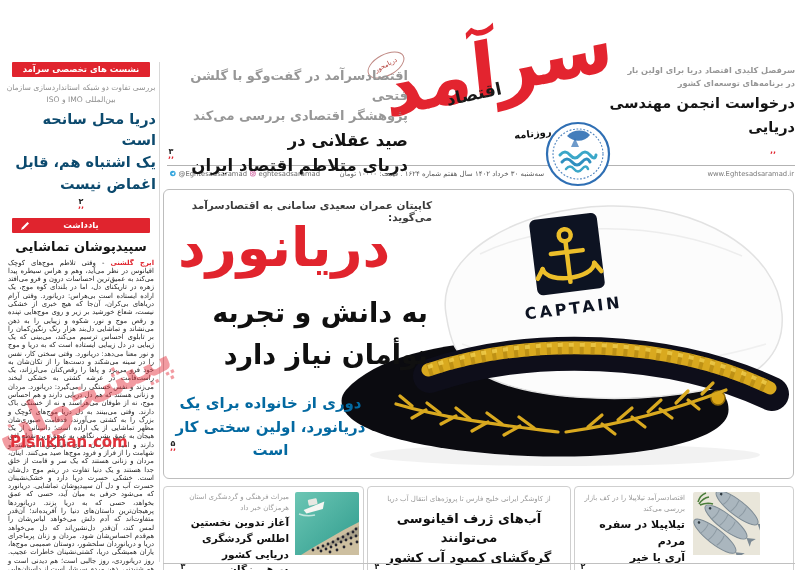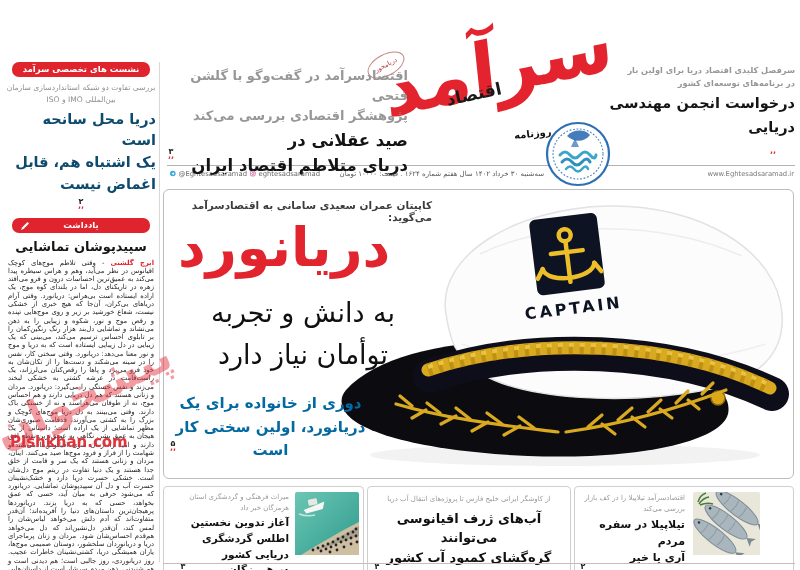--- a/index.html
+++ b/index.html
@@ -1,37 +1,37 @@
 <!DOCTYPE html>
 <html lang="fa" dir="rtl"><head>
 <meta charset="utf-8">
 <style>
   *{margin:0;padding:0;box-sizing:border-box}
   html,body{background:#fff}
   .page{position:relative;width:800px;height:570px;background:#fff;overflow:hidden;
         font-family:"DejaVu Sans",sans-serif;direction:rtl;color:#111}
   .abs{position:absolute}
   .redbar{background:#e0242e;color:#fff;font-size:8.5px;font-weight:bold;text-align:center;
-          height:15px;line-height:15px;border-radius:7px;margin:0 6px;position:relative}
+          height:15px;line-height:15px;border-radius:1px;margin:0 6px;position:relative}
   .k2{font-size:7.6px;color:#8e8e8e;text-align:center;line-height:1.55}
   .k2r{font-size:13px;color:#979797;text-align:right;line-height:1.55;font-weight:bold}
   .lc-hl{font-size:14.5px;font-weight:bold;color:#0c4a6e;line-height:1.5;margin-top:3px}
   .note-title{font-size:13px;font-weight:bold;text-align:center;margin-top:6px;color:#151515}
   .lc-body{font-size:6.8px;line-height:1.22;text-align:justify;color:#1c1c1c;margin-top:5px;
            padding:0 2px;height:332px;overflow:hidden}
   .author{color:#e0242e;font-weight:bold}
   .pgref{display:flex;flex-direction:column;align-items:center;line-height:1;z-index:3}
   .pg-num{font-size:8px;font-weight:bold;color:#222}
   .pg-q{font-size:8px;font-weight:bold;color:#e0232d;letter-spacing:-1px}
   .hl17{font-size:16.5px;font-weight:bold;color:#141414;line-height:1.5;margin-top:3px}
   .hl15{font-size:14.5px;font-weight:bold;color:#141414;line-height:1.6;margin-top:3px}
   .mainbox{border:1.5px solid #bdbdbd;border-radius:6px;background:#fff}
   .ms-kicker{font-size:10.5px;color:#3c3c3c;font-weight:bold;text-align:right}
   .ms-red{font-size:54px;font-weight:bold;color:#e1242d;line-height:1.1;text-align:left}
-  .ms-black{font-size:27px;font-weight:normal;color:#101010;line-height:1.4;text-align:center}
+  .ms-black{font-size:27px;font-weight:bold;color:#101010;line-height:1.4;text-align:right}
   .ms-sub{font-size:15px;font-weight:bold;color:#0369a1;line-height:1.5;text-align:center}
   .bbox{position:absolute;top:486px;height:96px;border:1px solid #cfcfcf;border-radius:4px;background:#fff}
   .bk{font-size:7px;color:#9a9a9a;line-height:1.5}
   .bh{font-weight:bold;color:#101010;line-height:1.5}
   .thumb{position:absolute;top:5px;border-radius:2px;overflow:hidden}
   .social-label{font-size:6.8px;color:#666}
 </style>
 </head>
 <body>
 

